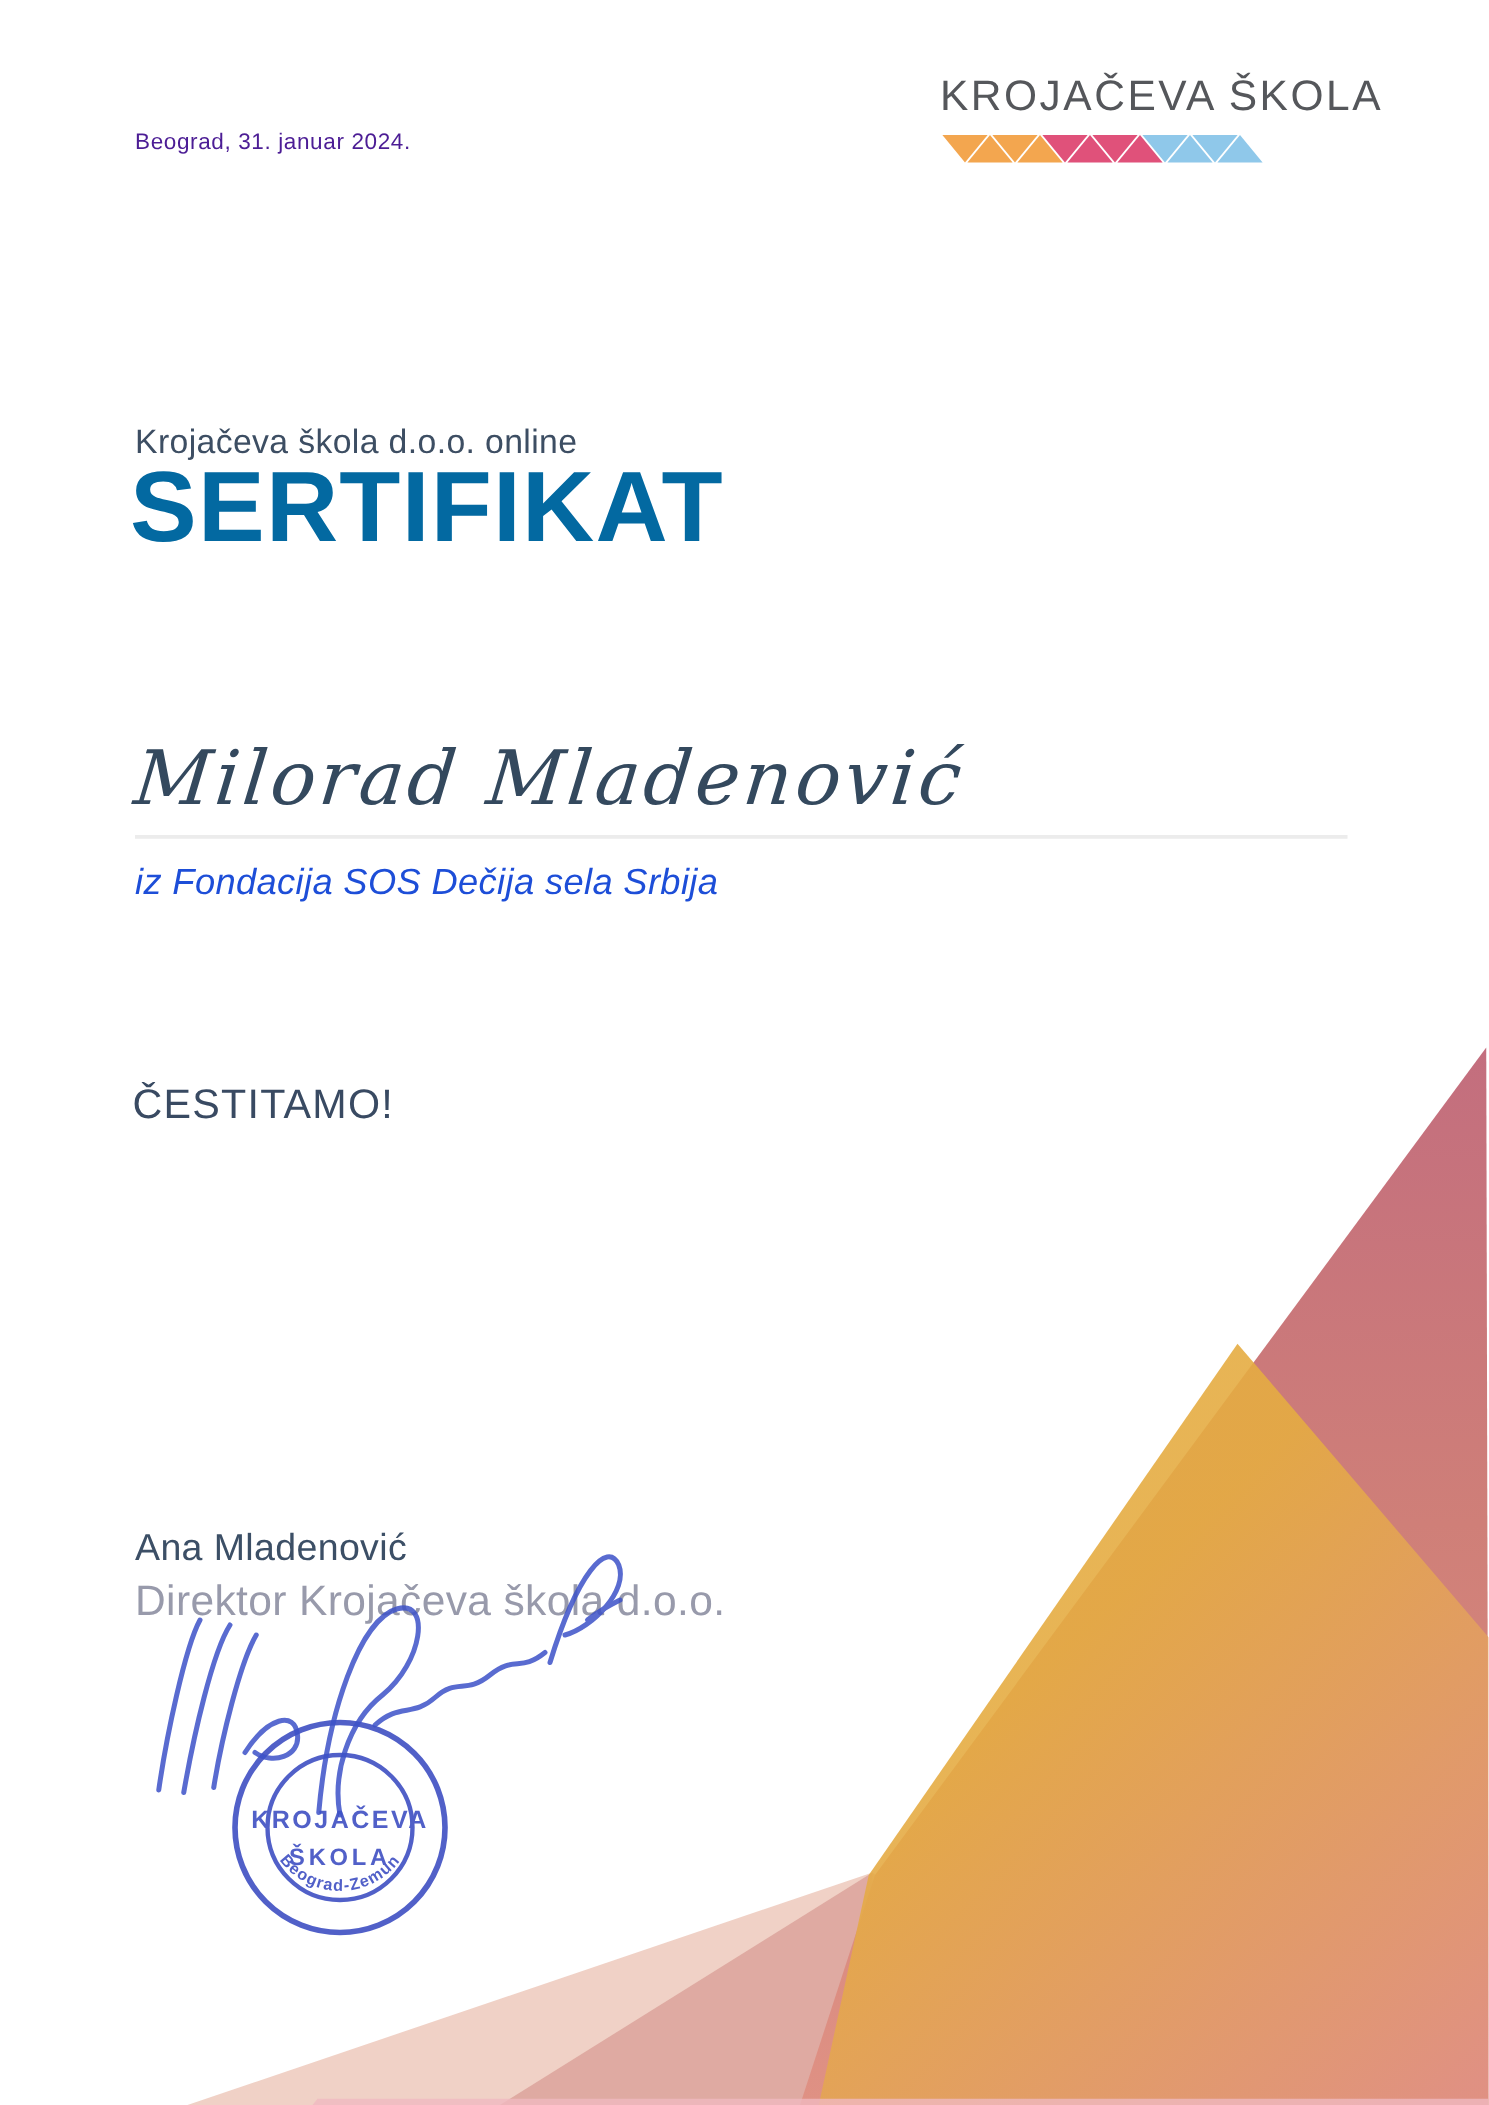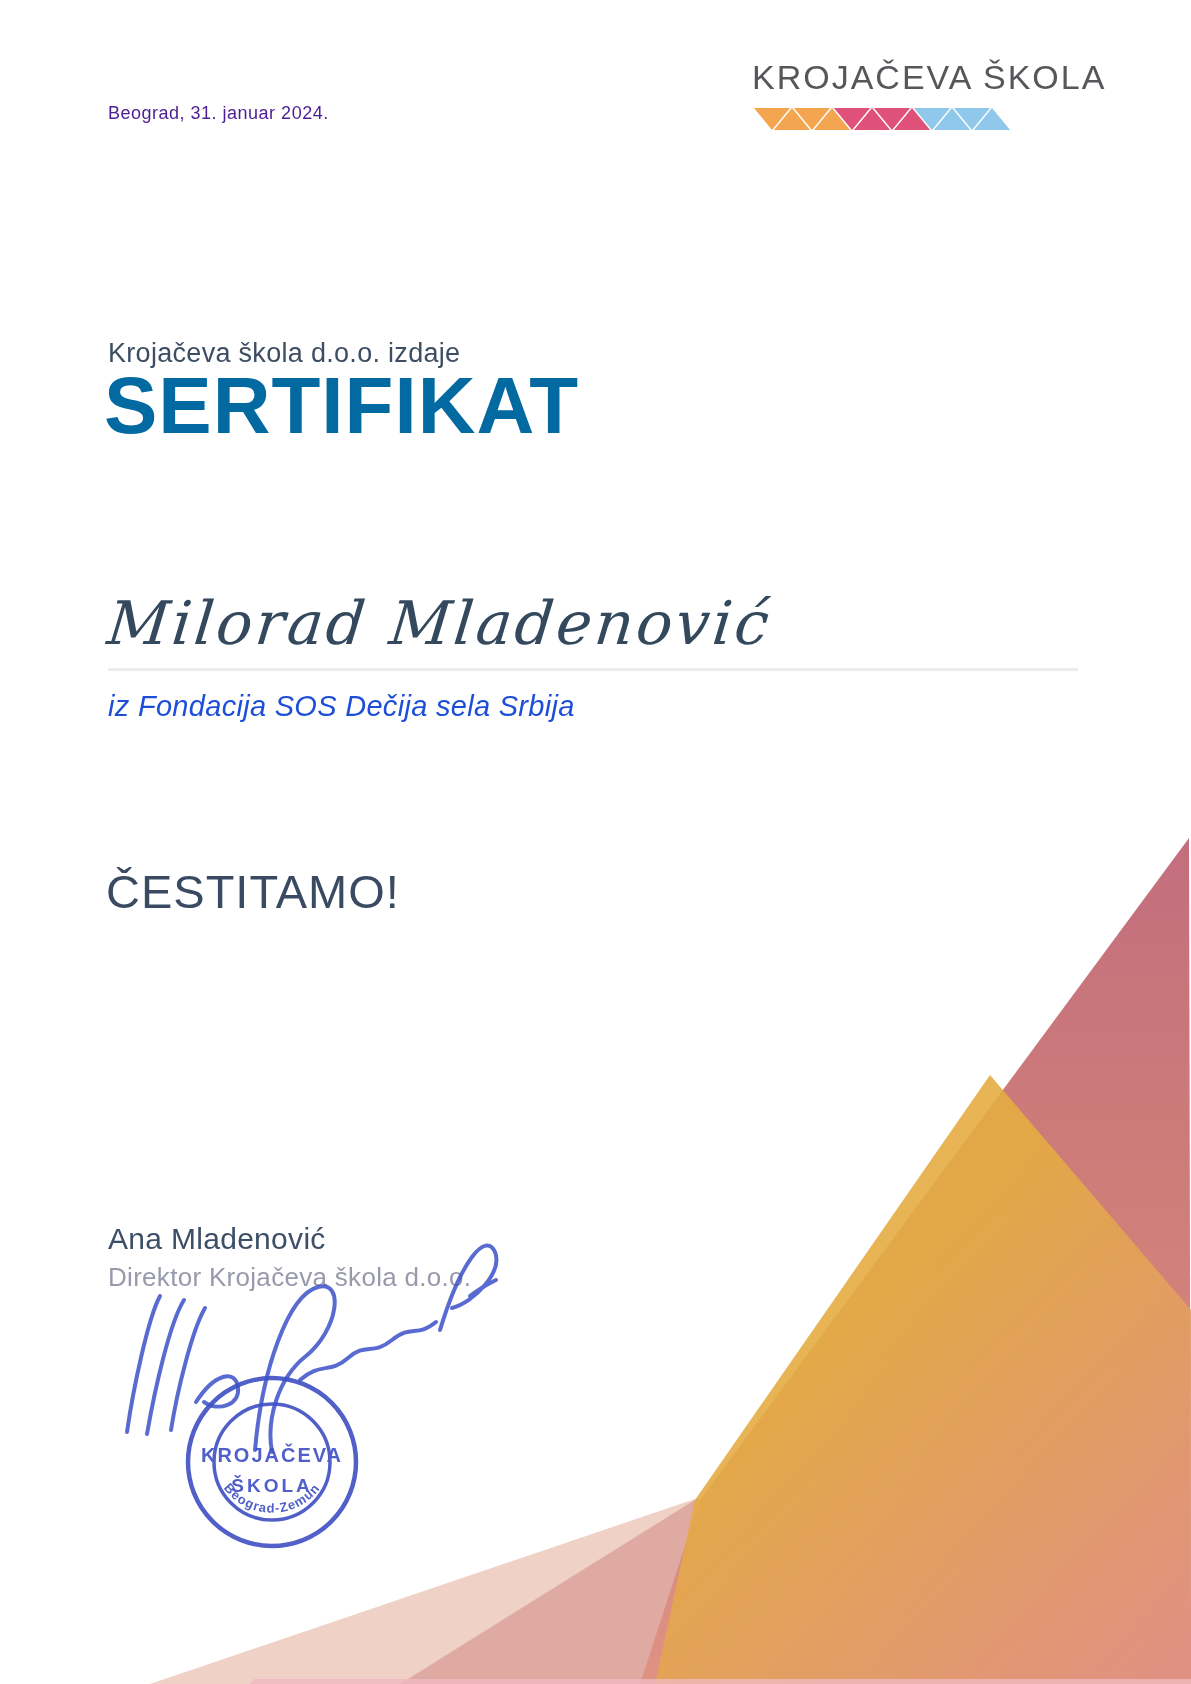--- a/index.html
+++ b/index.html
@@ -38,36 +38,36 @@
   .name-underline{
     position:absolute;left:108px;top:668px;width:970px;height:3px;background:#ececec;
   }
   .recipient-org{
     position:absolute;left:108px;top:690px;
     font-size:29px;font-style:italic;color:#1d4ed8;letter-spacing:.3px;
   }
 
   .congrats-heading{
     position:absolute;left:106px;top:864px;
-    font-size:47px;color:#394a62;letter-spacing:1px;
+    font-size:33px;color:#394a62;letter-spacing:1px;
   }
   .congrats-paragraph{
     position:absolute;left:108px;top:938px;width:865px;
     font-size:29px;line-height:1.33;color:#9b9eae;letter-spacing:.2px;
   }
   .congrats-paragraph strong{color:#8d90a4;font-weight:700;}
   .congrats-paragraph .score{margin:0 9px;}
 
   .signer-name{
     position:absolute;left:108px;top:1222px;
     font-size:30px;color:#3c4f66;letter-spacing:.3px;
   }
   .signer-title{
     position:absolute;left:108px;top:1262px;
-    font-size:26px;color:#989aab;letter-spacing:.3px;
+    font-size:34px;color:#989aab;letter-spacing:.3px;
   }
 
   .deco{z-index:1;}
   .sig{z-index:3;}
   .stamp-text{font-family:"Liberation Sans",sans-serif;font-weight:700;fill:#4353c4;}
 </style>
 </head>
 <body>
 
 <div class="page">
@@ -105,21 +105,21 @@
           <polygon points="107,24 145,24 126,2" fill="#E0517A"></polygon>
           <polygon points="128,2 166,2 147,24" fill="#E0517A"></polygon>
           <polygon points="149,24 187,24 168,2" fill="#E0517A"></polygon>
           <polygon points="170,2 208,2 189,24" fill="#8FC8EA"></polygon>
           <polygon points="191,24 229,24 210,2" fill="#8FC8EA"></polygon>
           <polygon points="212,2 250,2 231,24" fill="#8FC8EA"></polygon>
           <polygon points="233,24 271,24 252,2" fill="#8FC8EA"></polygon>
         </svg>
     </div>
 
-    <div class="issuer-line">Krojačeva škola d.o.o. izdaje</div>
+    <div class="issuer-line">Krojačeva škola d.o.o. online</div>
     <div class="cert-title">SERTIFIKAT</div>
 
     <div class="recipient-name">
       <span class="skew">Milorad Mladenović</span>
     </div>
     <div class="name-underline"></div>
     <div class="recipient-org">iz Fondacija SOS Dečija sela Srbija</div>
 
     <div class="congrats-heading">ČESTITAMO!</div>
 

